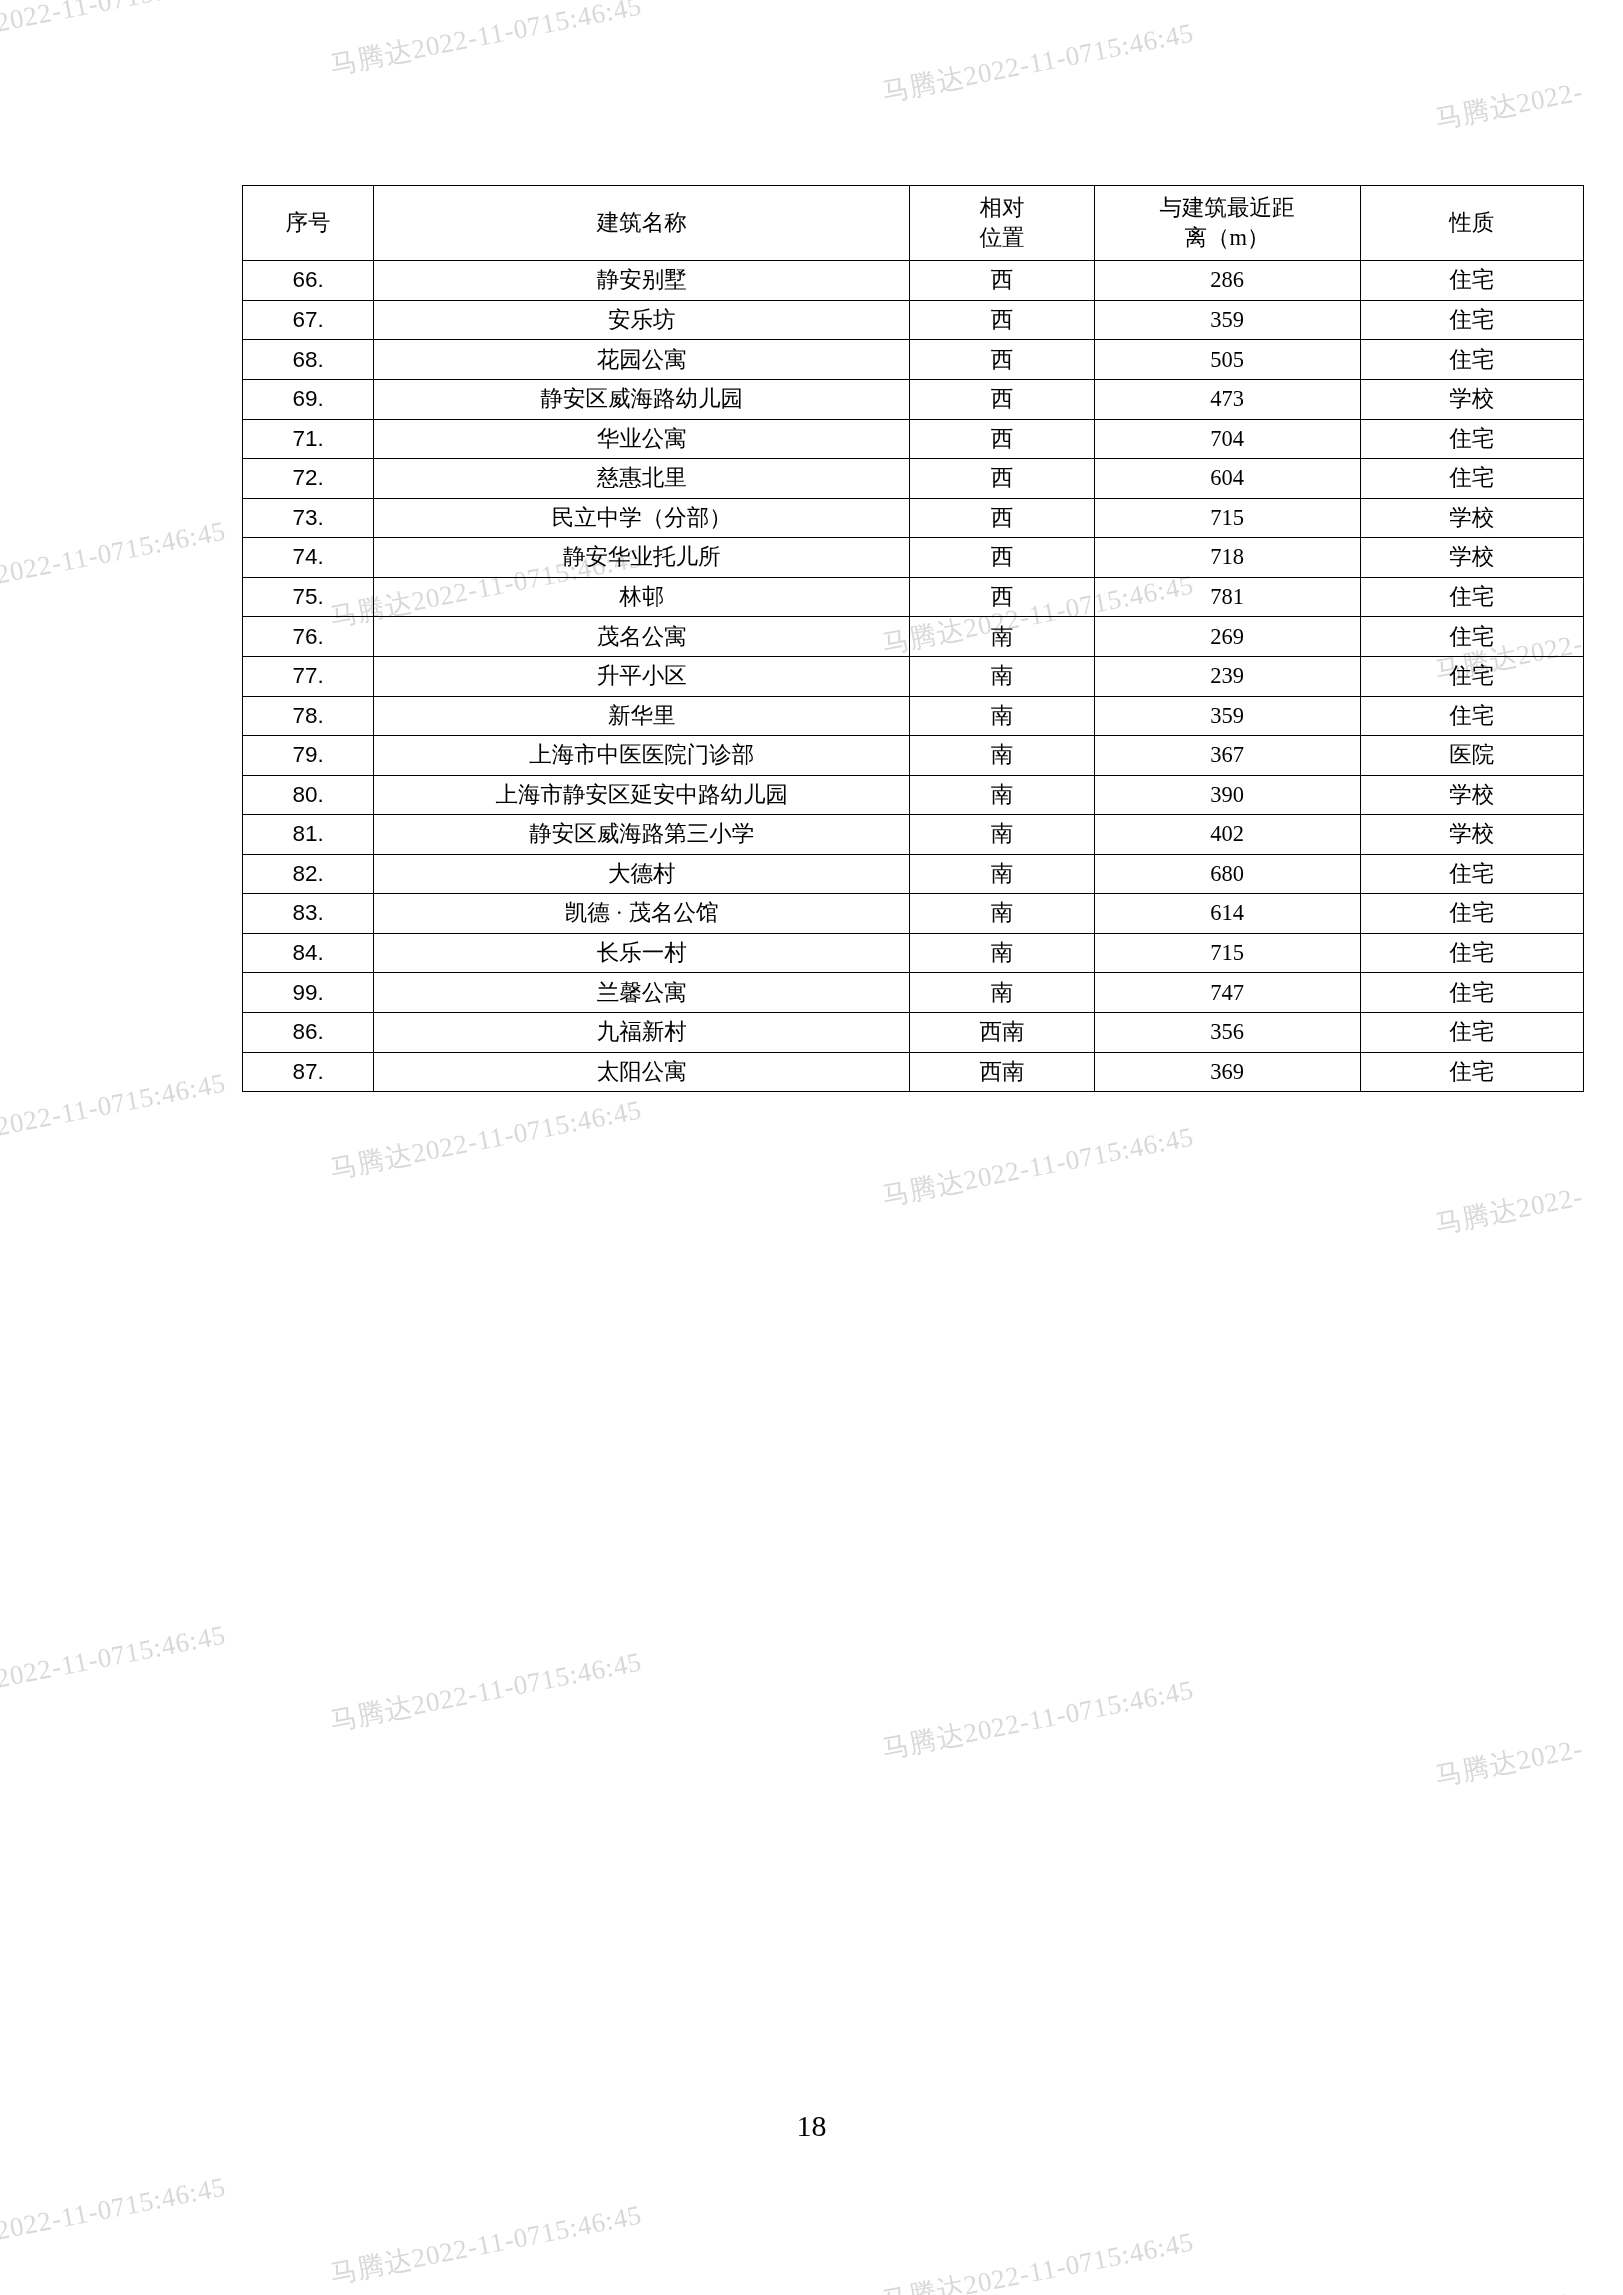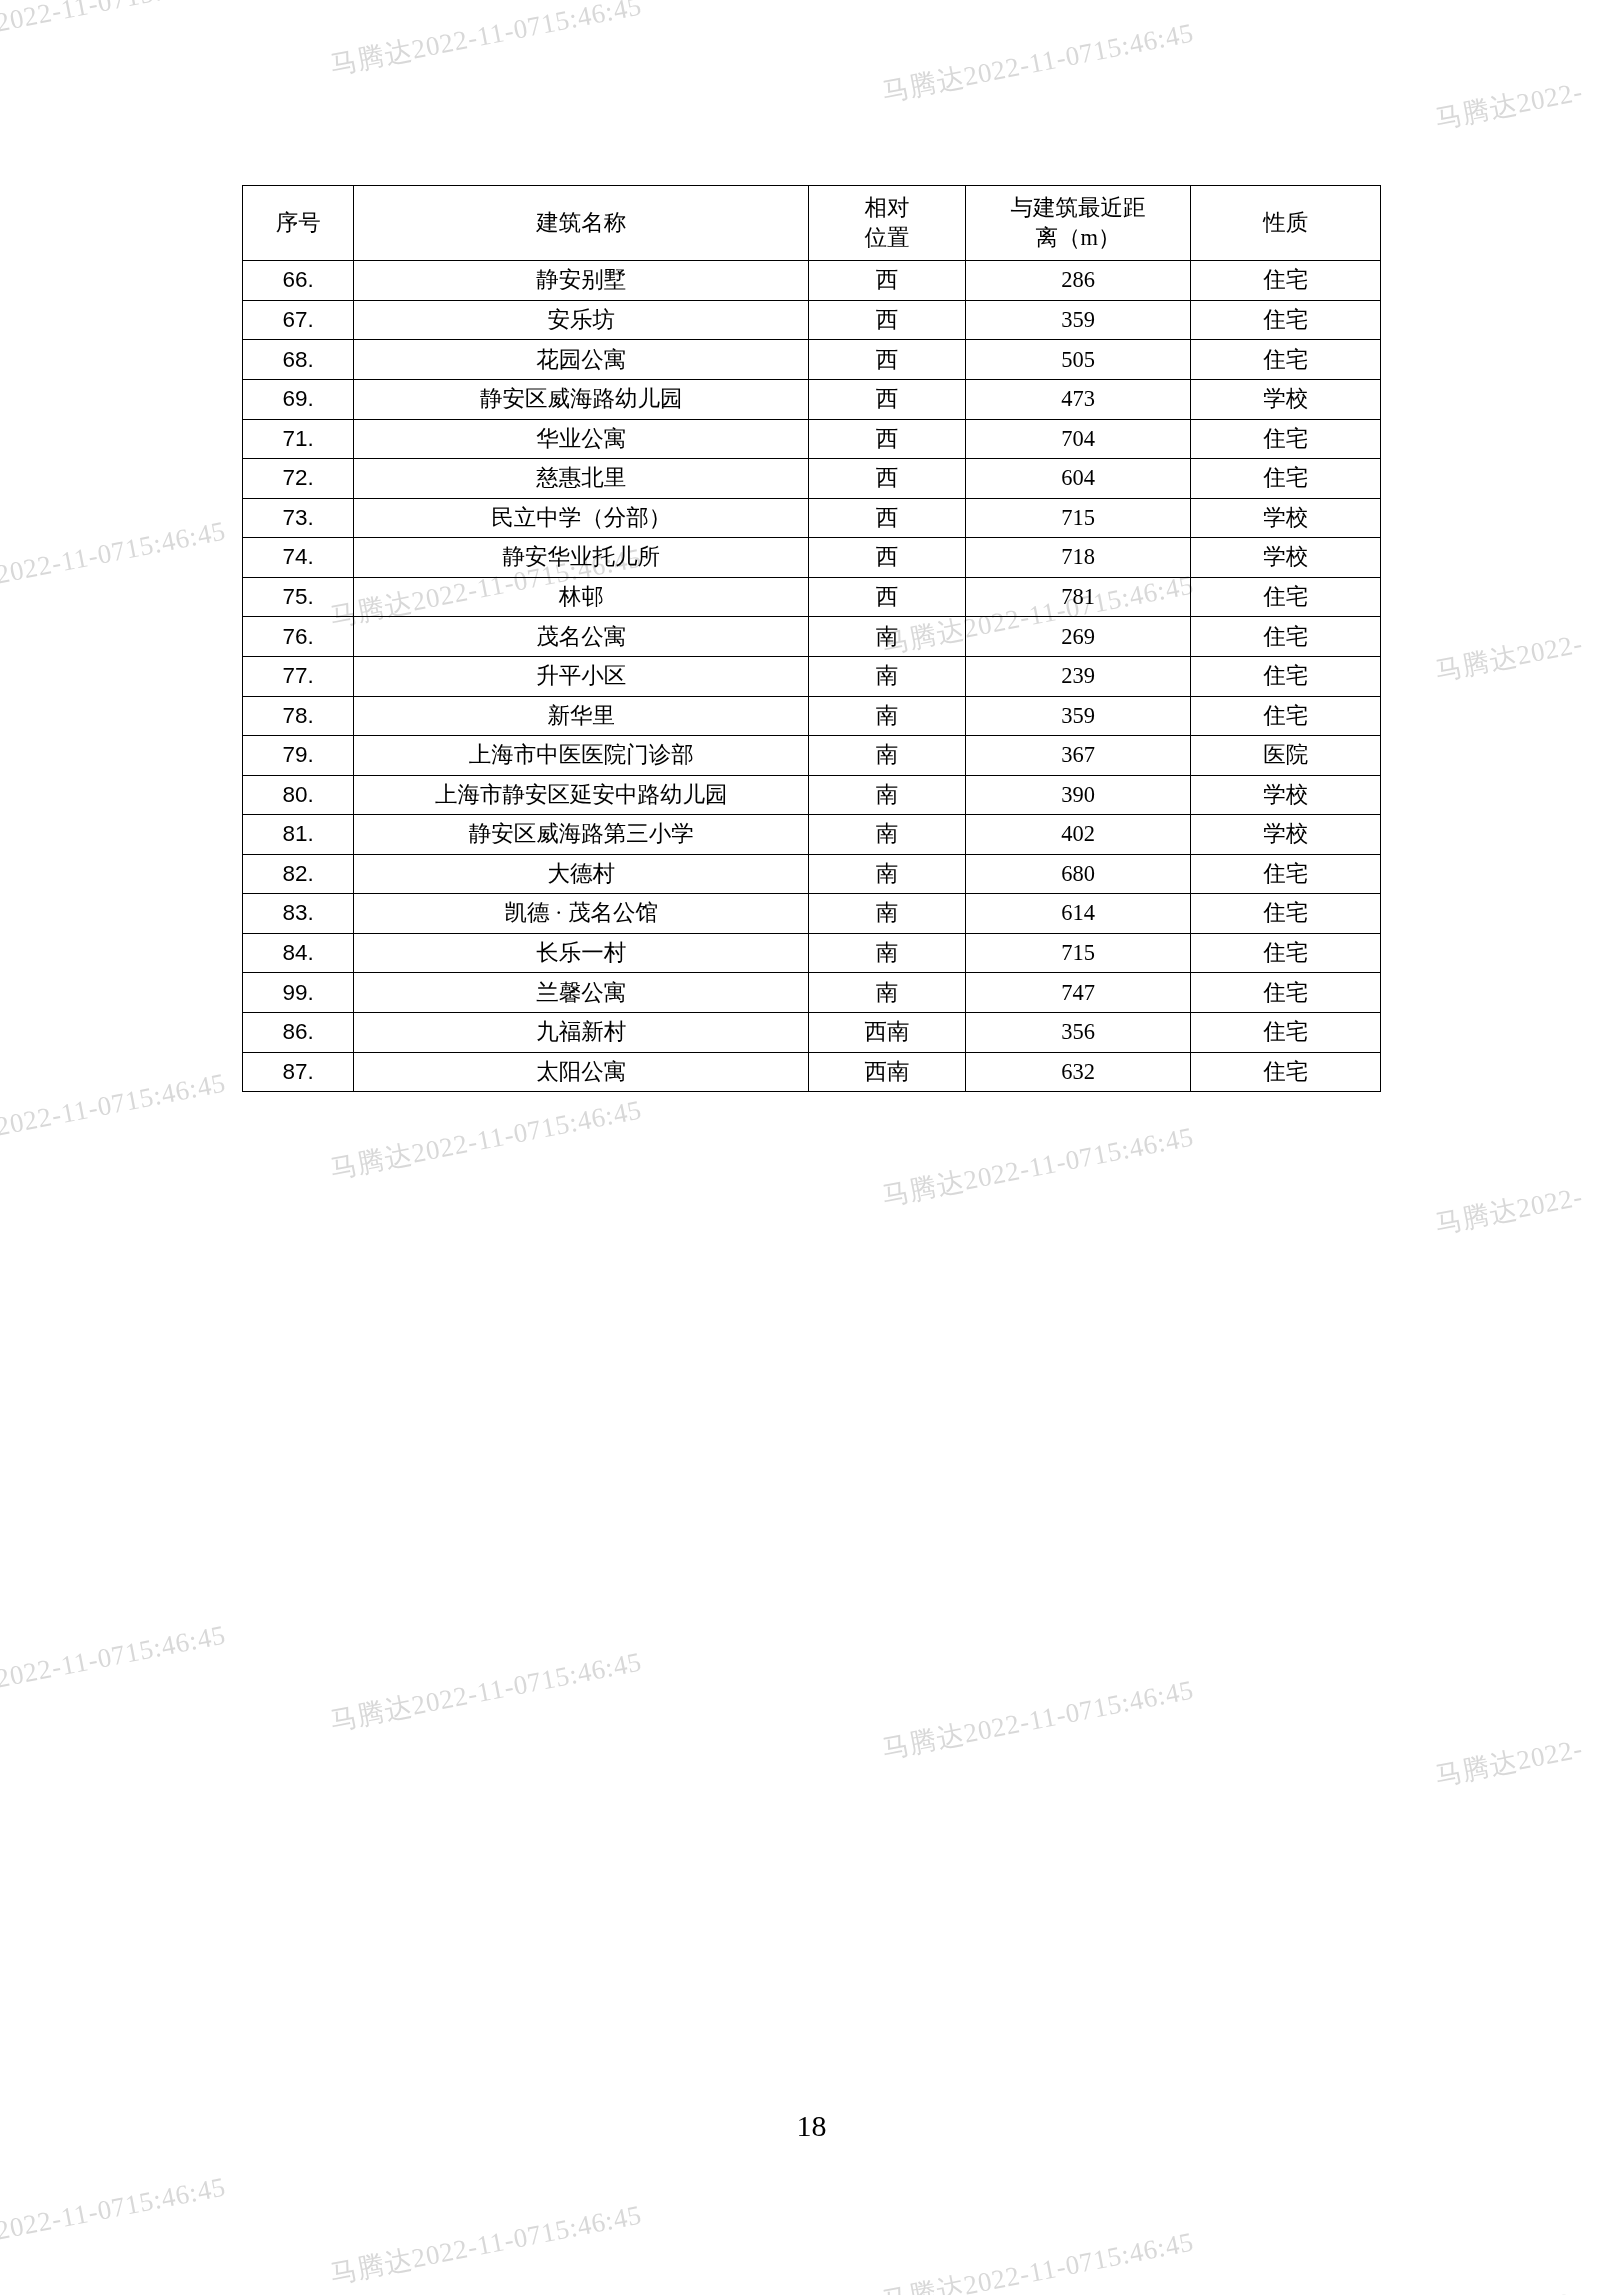--- a/index.html
+++ b/index.html
@@ -40,21 +40,21 @@
   #page {
     position: absolute;
     inset: 0;
     z-index: 10;
   }
 
   #doc-table-wrap {
     position: absolute;
     left: 242px;
     top: 185px;
-    width: 1139px;
+    width: 1342px;
   }
 
   table.doc-table {
     border-collapse: collapse;
     width: 100%;
     table-layout: fixed;
   }
   table.doc-table td, table.doc-table th {
     border: 1.4px solid #000000;
     text-align: center;
@@ -278,21 +278,21 @@
             <td class="idx">86.</td>
             <td class="name">九福新村</td>
             <td class="pos">西南</td>
             <td class="dist">356</td>
             <td class="type">住宅</td>
           </tr>
           <tr>
             <td class="idx">87.</td>
             <td class="name">太阳公寓</td>
             <td class="pos">西南</td>
-            <td class="dist">632</td>
+            <td class="dist">369</td>
             <td class="type">住宅</td>
           </tr>
         </tbody>
     </table>
   </div>
 
   <div id="page-number">18</div>
 
 </div>
 

